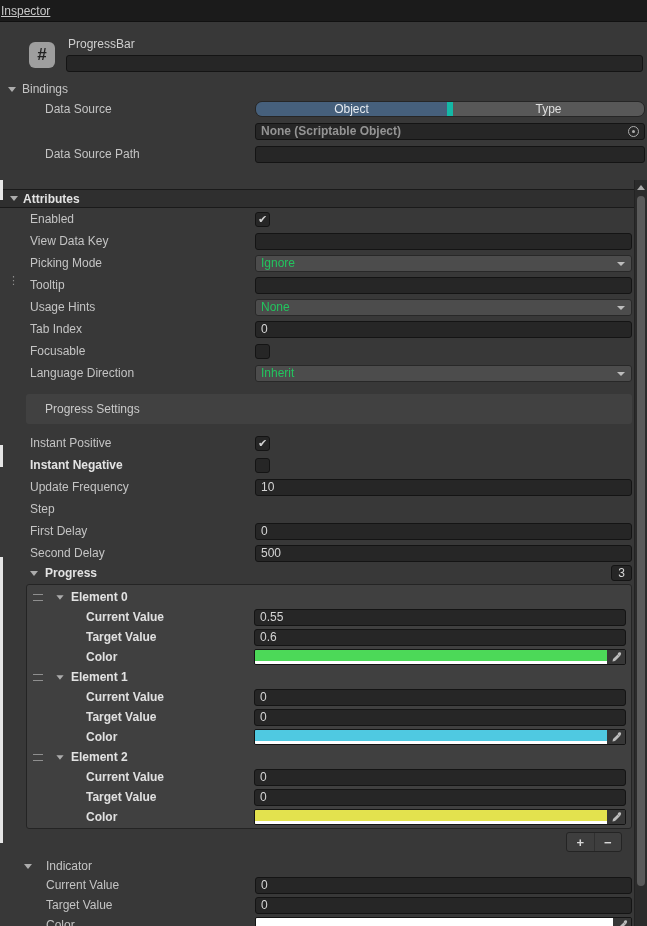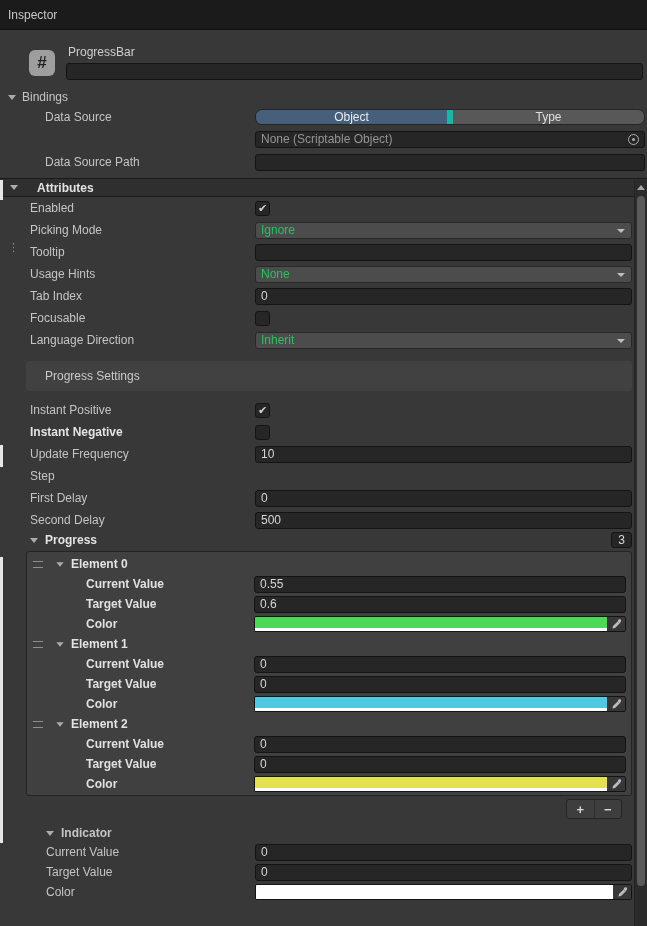--- a/index.html
+++ b/index.html
@@ -3,22 +3,22 @@
 <meta charset="utf-8">
 <style>
   * { margin:0; padding:0; box-sizing:border-box; }
   html,body { background:#383838; }
   .root {
     position:relative; width:647px; height:926px; background:#383838;
     font-family:"Liberation Sans","DejaVu Sans",sans-serif; font-size:12px;
     color:#C4C4C4; overflow:hidden;
   }
   
-  .titlebar { height:30px; background:#1B1B1B; border-bottom:1px solid #111;
-    display:flex; align-items:center; padding:0 8px; color:#C8C8C8; }
+  .titlebar { height:22px; background:#1B1B1B; border-bottom:1px solid #111;
+    display:flex; align-items:center; padding:0 1px; color:#C8C8C8;text-decoration:underline; }
   
   .comp-header { position:relative; height:58px; }
   .icon-box { position:absolute; left:29px; top:20px; width:26px; height:26px;
     background:#9E9E9E; border-radius:6px; color:#222; font-weight:bold; font-size:17px;
     display:flex; align-items:center; justify-content:center; }
   .comp-title { position:absolute; left:68px; top:15px; color:#CFCFCF; }
   .name-field { position:absolute; left:66px; right:4px; top:33px; height:17px; }
   
   .tf { flex:1; height:17px; background:#262626; border:1px solid #141414;
     border-radius:3px; color:#D6D6D6; padding:0 5px; display:flex; align-items:center; }
@@ -49,29 +49,29 @@
   .bl { font-weight:bold; color:#E3E3E3; }
   
   .fold-bindings { padding-left:8px; height:18px; }
   .toggle-group { flex:1; display:flex; height:16px; border-radius:7px;
     overflow:hidden; border:1px solid #262626; }
   .toggle { flex:1; display:flex; align-items:center; justify-content:center;
     background:#585858; color:#DFDFDF; }
   .toggle.active { color:#E6EBF0; }
   .toggle + .toggle { border-left:6px solid #14b8a6; }
   .obj-field { flex:1; height:17px; background:#262626; border:1px solid #141414;
-    border-radius:3px; color:#949494; padding:0 5px; display:flex; align-items:center; }
+    border-radius:3px; color:#949494; padding:0 5px; display:flex; align-items:center;font-weight:bold; }
   .picker { margin-left:auto; width:11px; height:11px; border:1.5px solid #ADADAD;
     border-radius:50%; position:relative; flex:none; }
   .picker::after { content:""; position:absolute; left:50%; top:50%; width:3px;
     height:3px; margin:-1.5px 0 0 -1.5px; background:#ADADAD; border-radius:50%; }
   
-  .sec-header { margin-top:4px; height:19px; background:#2F2F2F;
+  .sec-header { margin-top:23px; height:19px; background:#2F2F2F;
     border-top:1px solid #1A1A1A; border-bottom:1px solid #1A1A1A;
-    display:flex; align-items:center; gap:19px; padding-left:10px;
+    display:flex; align-items:center; gap:5px; padding-left:10px;
     font-weight:bold; color:#E3E3E3; position:relative; }
   
   .subheader { margin:10px 0 8px 26px; width:606px; height:30px; background:#414141;
     border-radius:3px; display:flex; align-items:center; padding-left:19px;
     color:#C9C9C9; }
   
   .size-field { width:21px; height:16px; background:#262626; border:1px solid #141414;
     border-radius:3px; color:#D6D6D6; display:flex; align-items:center;
     justify-content:center; margin-left:auto; }
   .arr-box { margin:2px 0 0 26px; width:606px; height:245px; background:#404040;
@@ -91,22 +91,22 @@
     align-items:center; justify-content:center; }
   .arr-footer { display:flex; justify-content:flex-end; margin:3px 25px 0 0; }
   .pm-box { width:56px; height:20px; background:#3E3E3E; border:1px solid #242424;
     border-radius:3px; display:flex; overflow:hidden; }
   .pm-btn { flex:1; display:flex; align-items:center; justify-content:center;
     color:#D8D8D8; font-weight:bold; font-size:13px; }
   .pm-btn + .pm-btn { border-left:1px solid #303030; }
   
   .fold-progress { margin-top:0; height:18px; padding:0 15px 0 30px;
     display:flex; align-items:center; gap:7px; }
-  .fold-indicator { margin-top:5px; height:18px; padding-left:46px;
-    display:flex; align-items:center; gap:7px;font-weight:bold; }
+  .fold-indicator { margin-top:5px; height:18px; padding-left:24px;
+    display:flex; align-items:center; gap:14px; }
   .h20 { height:20px; }
   .h24 { height:24px; }
   
   .marker { position:absolute; left:0; width:3px; background:#E6E6E6; z-index:5; }
   .dots { position:absolute; left:8px; top:4px; color:#8E8E8E; font-size:11px;
     letter-spacing:0; line-height:5px; }
   
   .scrollbar { position:absolute; top:180px; right:0; width:13px; height:746px;
     background:#2B2B2B; border-left:1px solid #232323; z-index:4; }
   .sb-arrow { height:14px; display:flex; align-items:center; justify-content:center; }
@@ -175,20 +175,26 @@
 
   <div class="row">
     <span class="lbl">Enabled</span>
     <div class="ctl">
       <div class="cb checked">
         <div class="tick">✔</div>
       </div>
     </div>
   </div>
 
+  <div class="row">
+    <span class="lbl">View Data Key</span>
+    <div class="ctl">
+        <div class="tf"></div>
+      </div>
+  </div>
 
   <div class="row">
     <span class="lbl">Picking Mode</span>
     <div class="ctl">
       <div class="dd">
         <span>Ignore</span>
         <span class="arr"></span>
       </div>
     </div>
   </div>

